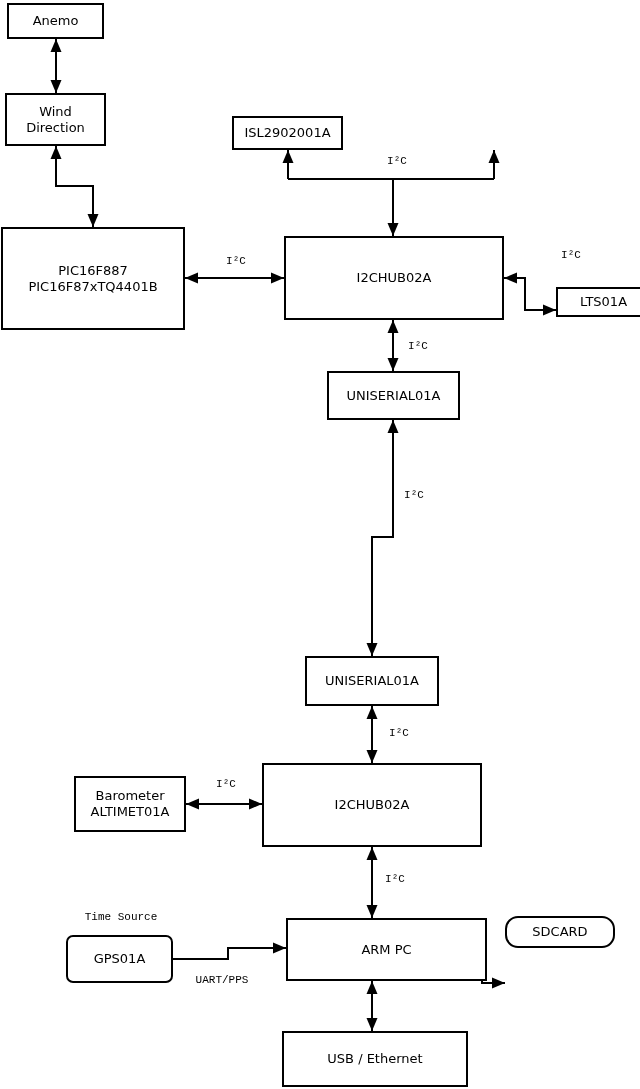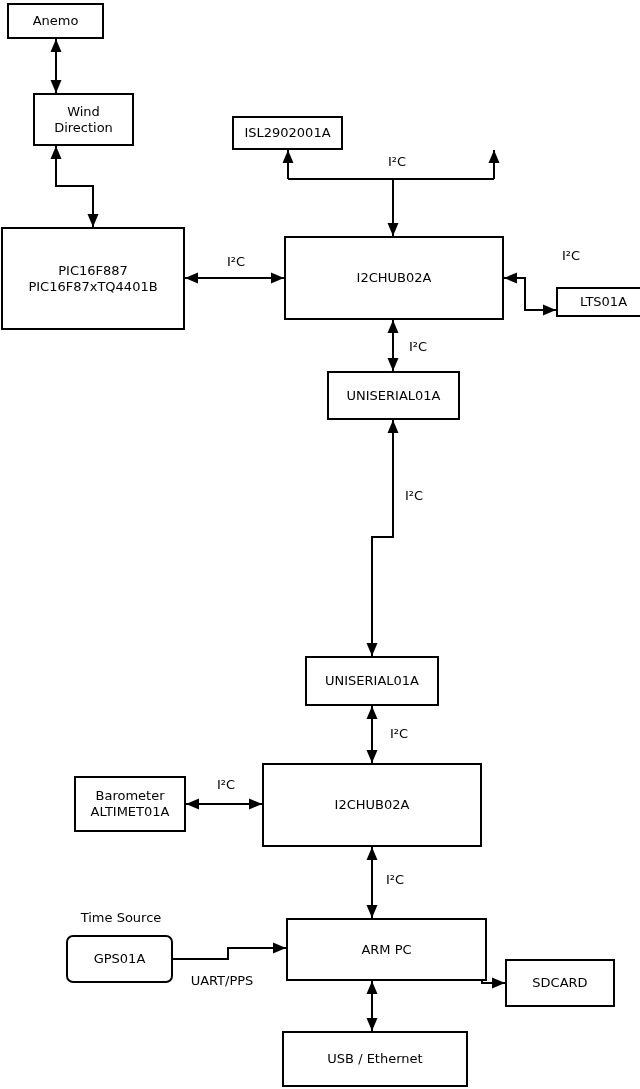--- a/index.html
+++ b/index.html
@@ -32,25 +32,26 @@
     justify-content: center;
     text-align: center;
     font-size: 13px;
     line-height: 16px;
     z-index: 2;
     white-space: nowrap;
   }
   .edge-label {
     position: absolute;
     transform: translate(-50%, -50%);
-    font-size: 13px;
+    font-size: 11px;
     line-height: 15px;
     white-space: nowrap;
     z-index: 3;
     background: transparent;
+    font-family: Liberation Mono, monospace;
   }
 </style>
 </head>
 <body>
 
 <div id="canvas">
   <svg id="wires" width="640" height="1089" viewBox="0 0 640 1089" xmlns="http://www.w3.org/2000/svg">
       <polyline points="56,39 56,93" fill="none" stroke="#000000" stroke-width="2"></polyline>
       <polygon points="56,39 61.5,52 50.5,52" fill="#000000"></polygon>
       <polygon points="56,93 50.5,80 61.5,80" fill="#000000"></polygon>
@@ -90,21 +91,21 @@
       <polyline points="458,949 482,949 482,983 505,983" fill="none" stroke="#000000" stroke-width="2"></polyline>
       <polygon points="458,949 471,943.5 471,954.5" fill="#000000"></polygon>
       <polygon points="505,983 492,988.5 492,977.5" fill="#000000"></polygon>
       <polyline points="372,981 372,1031" fill="none" stroke="#000000" stroke-width="2"></polyline>
       <polygon points="372,981 377.5,994 366.5,994" fill="#000000"></polygon>
       <polygon points="372,1031 366.5,1018 377.5,1018" fill="#000000"></polygon>
     </svg>
 <div class="node" style="left: 7px; top: 3px; width: 97px; height: 36px;">
       <div>Anemo</div>
     </div>
-    <div class="node" style="left: 5px; top: 93px; width: 101px; height: 53px; margin-left: 28px;">
+    <div class="node" style="left: 5px; top: 93px; width: 101px; height: 53px;">
       <div>Wind</div>
       <div>Direction</div>
     </div>
     <div class="node" style="left: 1px; top: 227px; width: 184px; height: 103px;">
       <div>PIC16F887</div>
       <div>PIC16F87xTQ4401B</div>
     </div>
     <div class="node" style="left: 232px; top: 116px; width: 111px; height: 34px;">
       <div>ISL2902001A</div>
     </div>
@@ -126,21 +127,21 @@
     <div class="node" style="left: 74px; top: 776px; width: 112px; height: 56px;">
       <div>Barometer</div>
       <div>ALTIMET01A</div>
     </div>
     <div class="node" style="left: 66px; top: 935px; width: 107px; height: 48px; border-radius: 7px;">
       <div>GPS01A</div>
     </div>
     <div class="node" style="left: 286px; top: 918px; width: 201px; height: 63px;">
       <div>ARM PC</div>
     </div>
-    <div class="node" style="left: 505px; top: 959px; width: 110px; height: 48px;">
+    <div class="node" style="left: 505px; top: 916px; width: 110px; height: 32px; border-radius: 13px;">
       <div>SDCARD</div>
     </div>
     <div class="node" style="left: 282px; top: 1031px; width: 186px; height: 56px;">
       <div>USB / Ethernet</div>
     </div>
     <div class="edge-label" style="left: 397px; top: 161px;">I²C</div>
     <div class="edge-label" style="left: 236px; top: 261px;">I²C</div>
     <div class="edge-label" style="left: 571px; top: 255px;">I²C</div>
     <div class="edge-label" style="left: 418px; top: 346px;">I²C</div>
     <div class="edge-label" style="left: 414px; top: 495px;">I²C</div>

